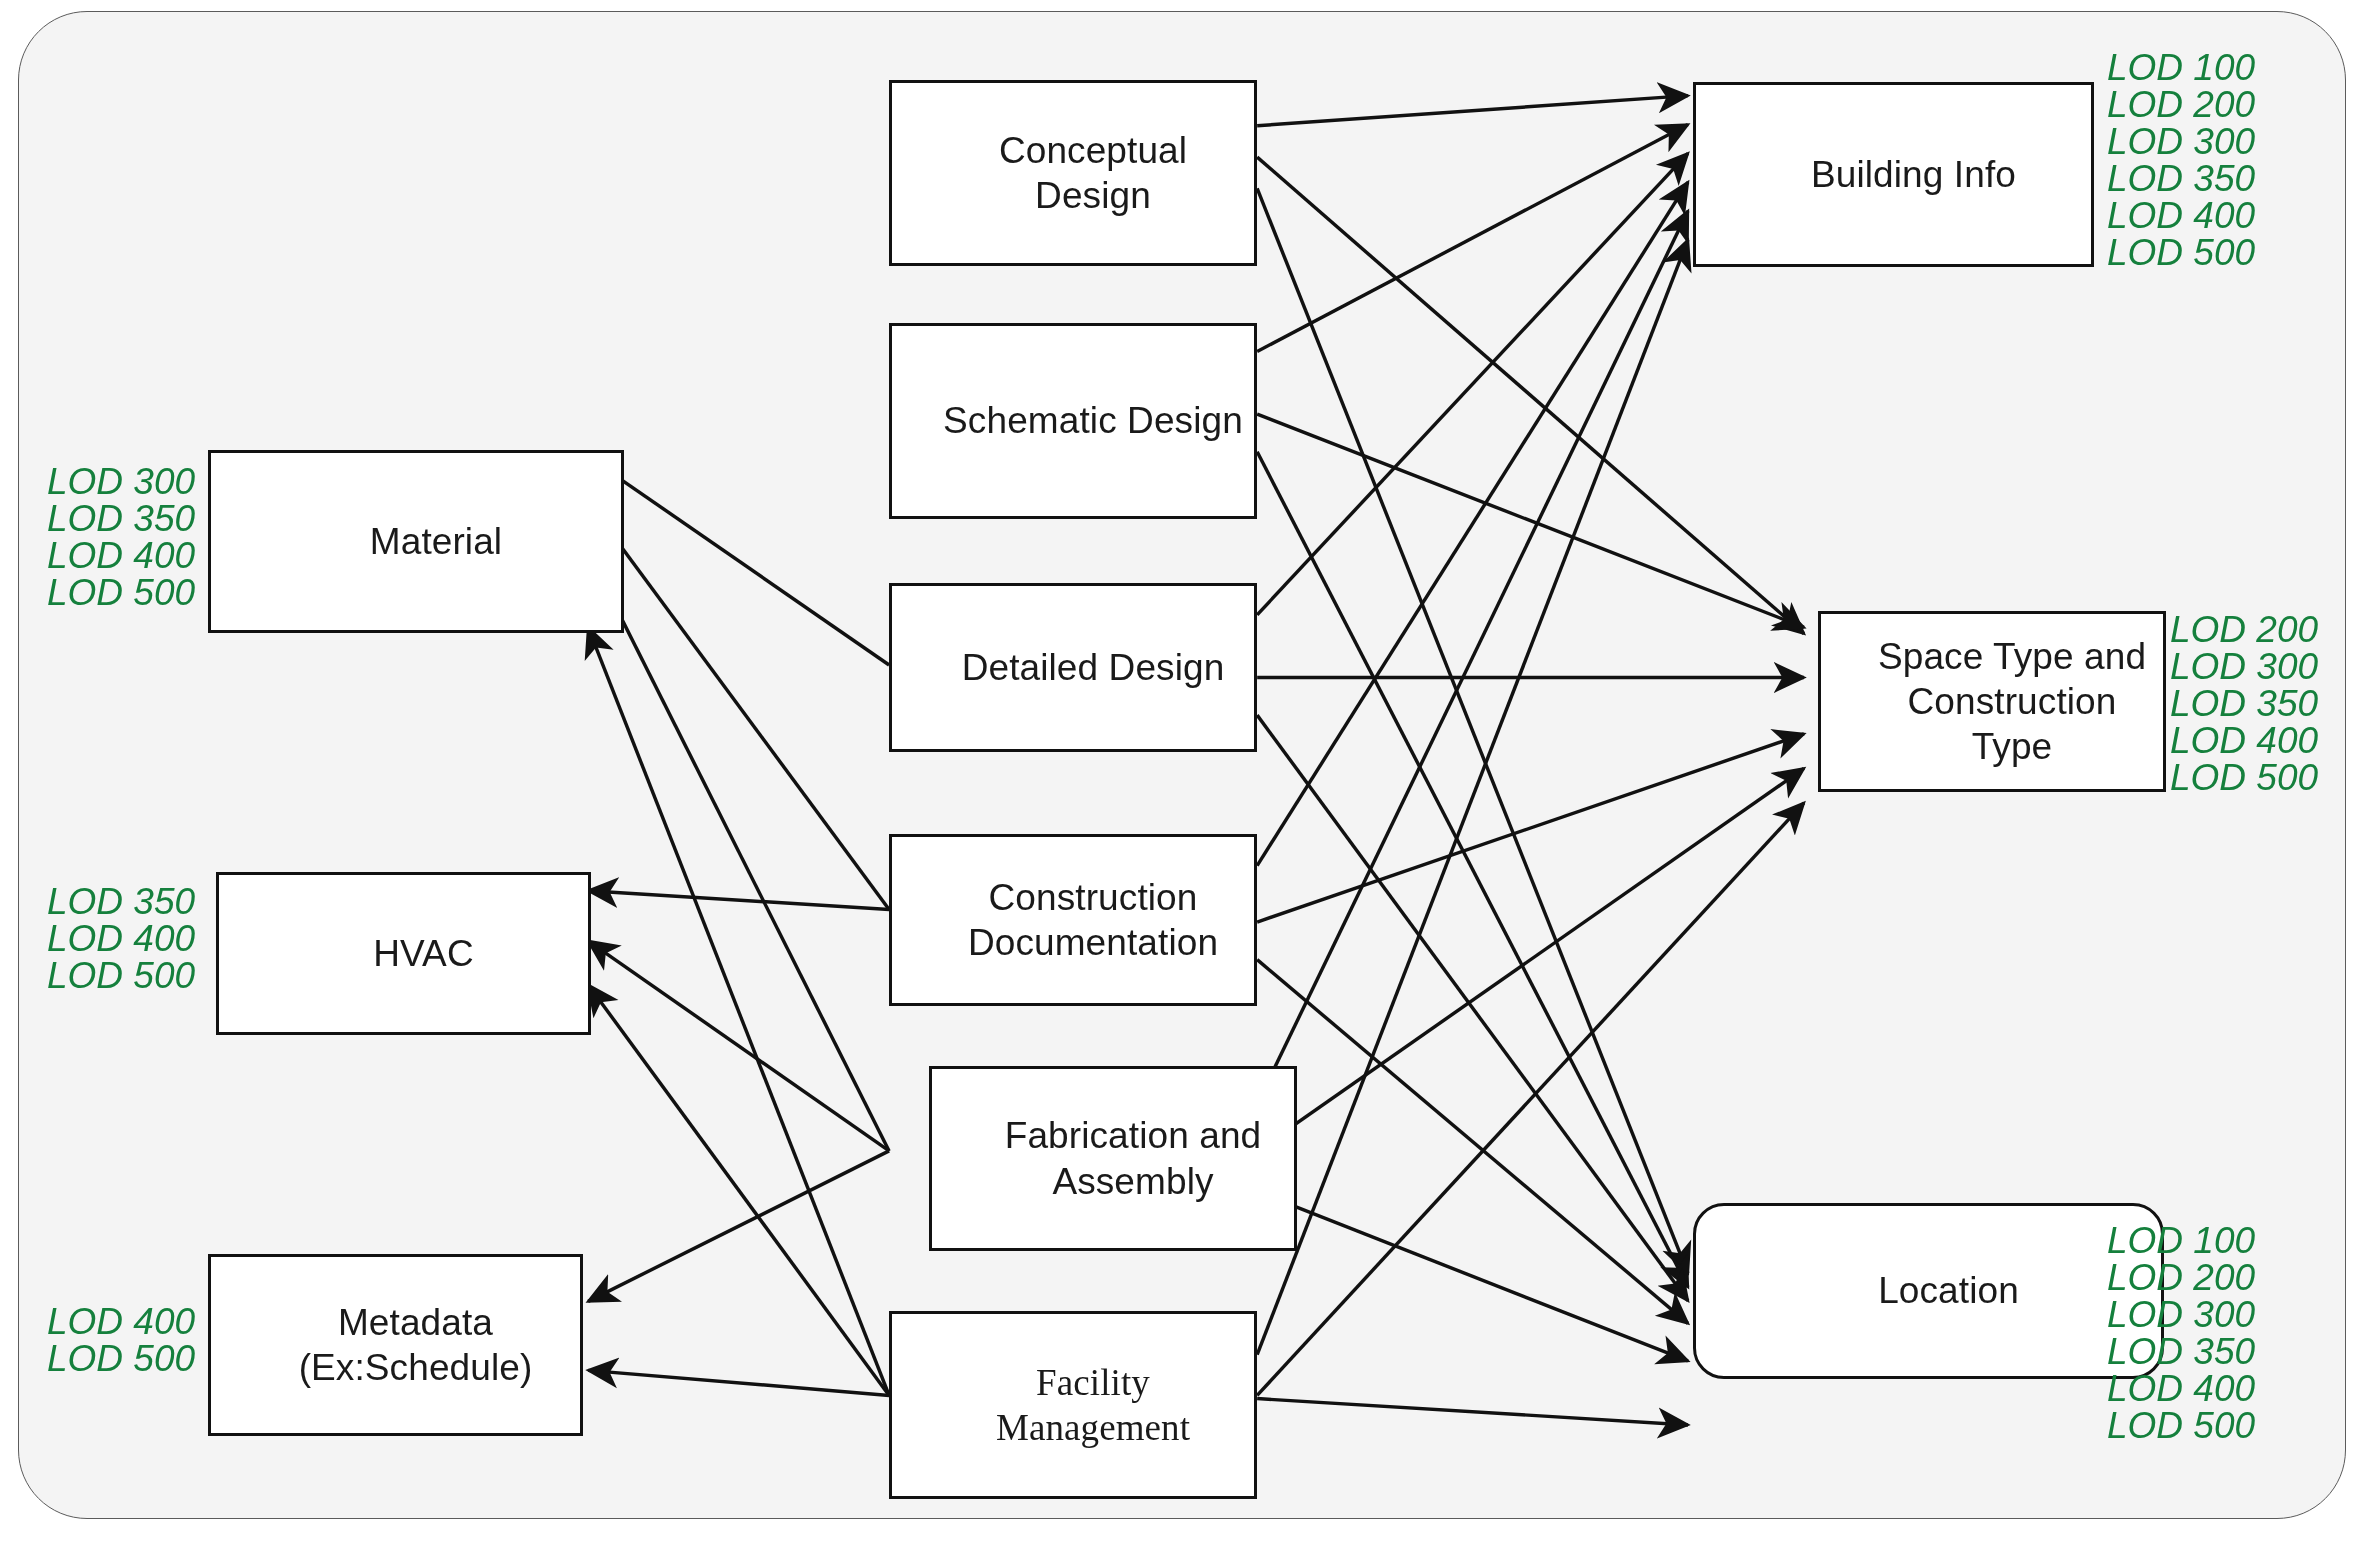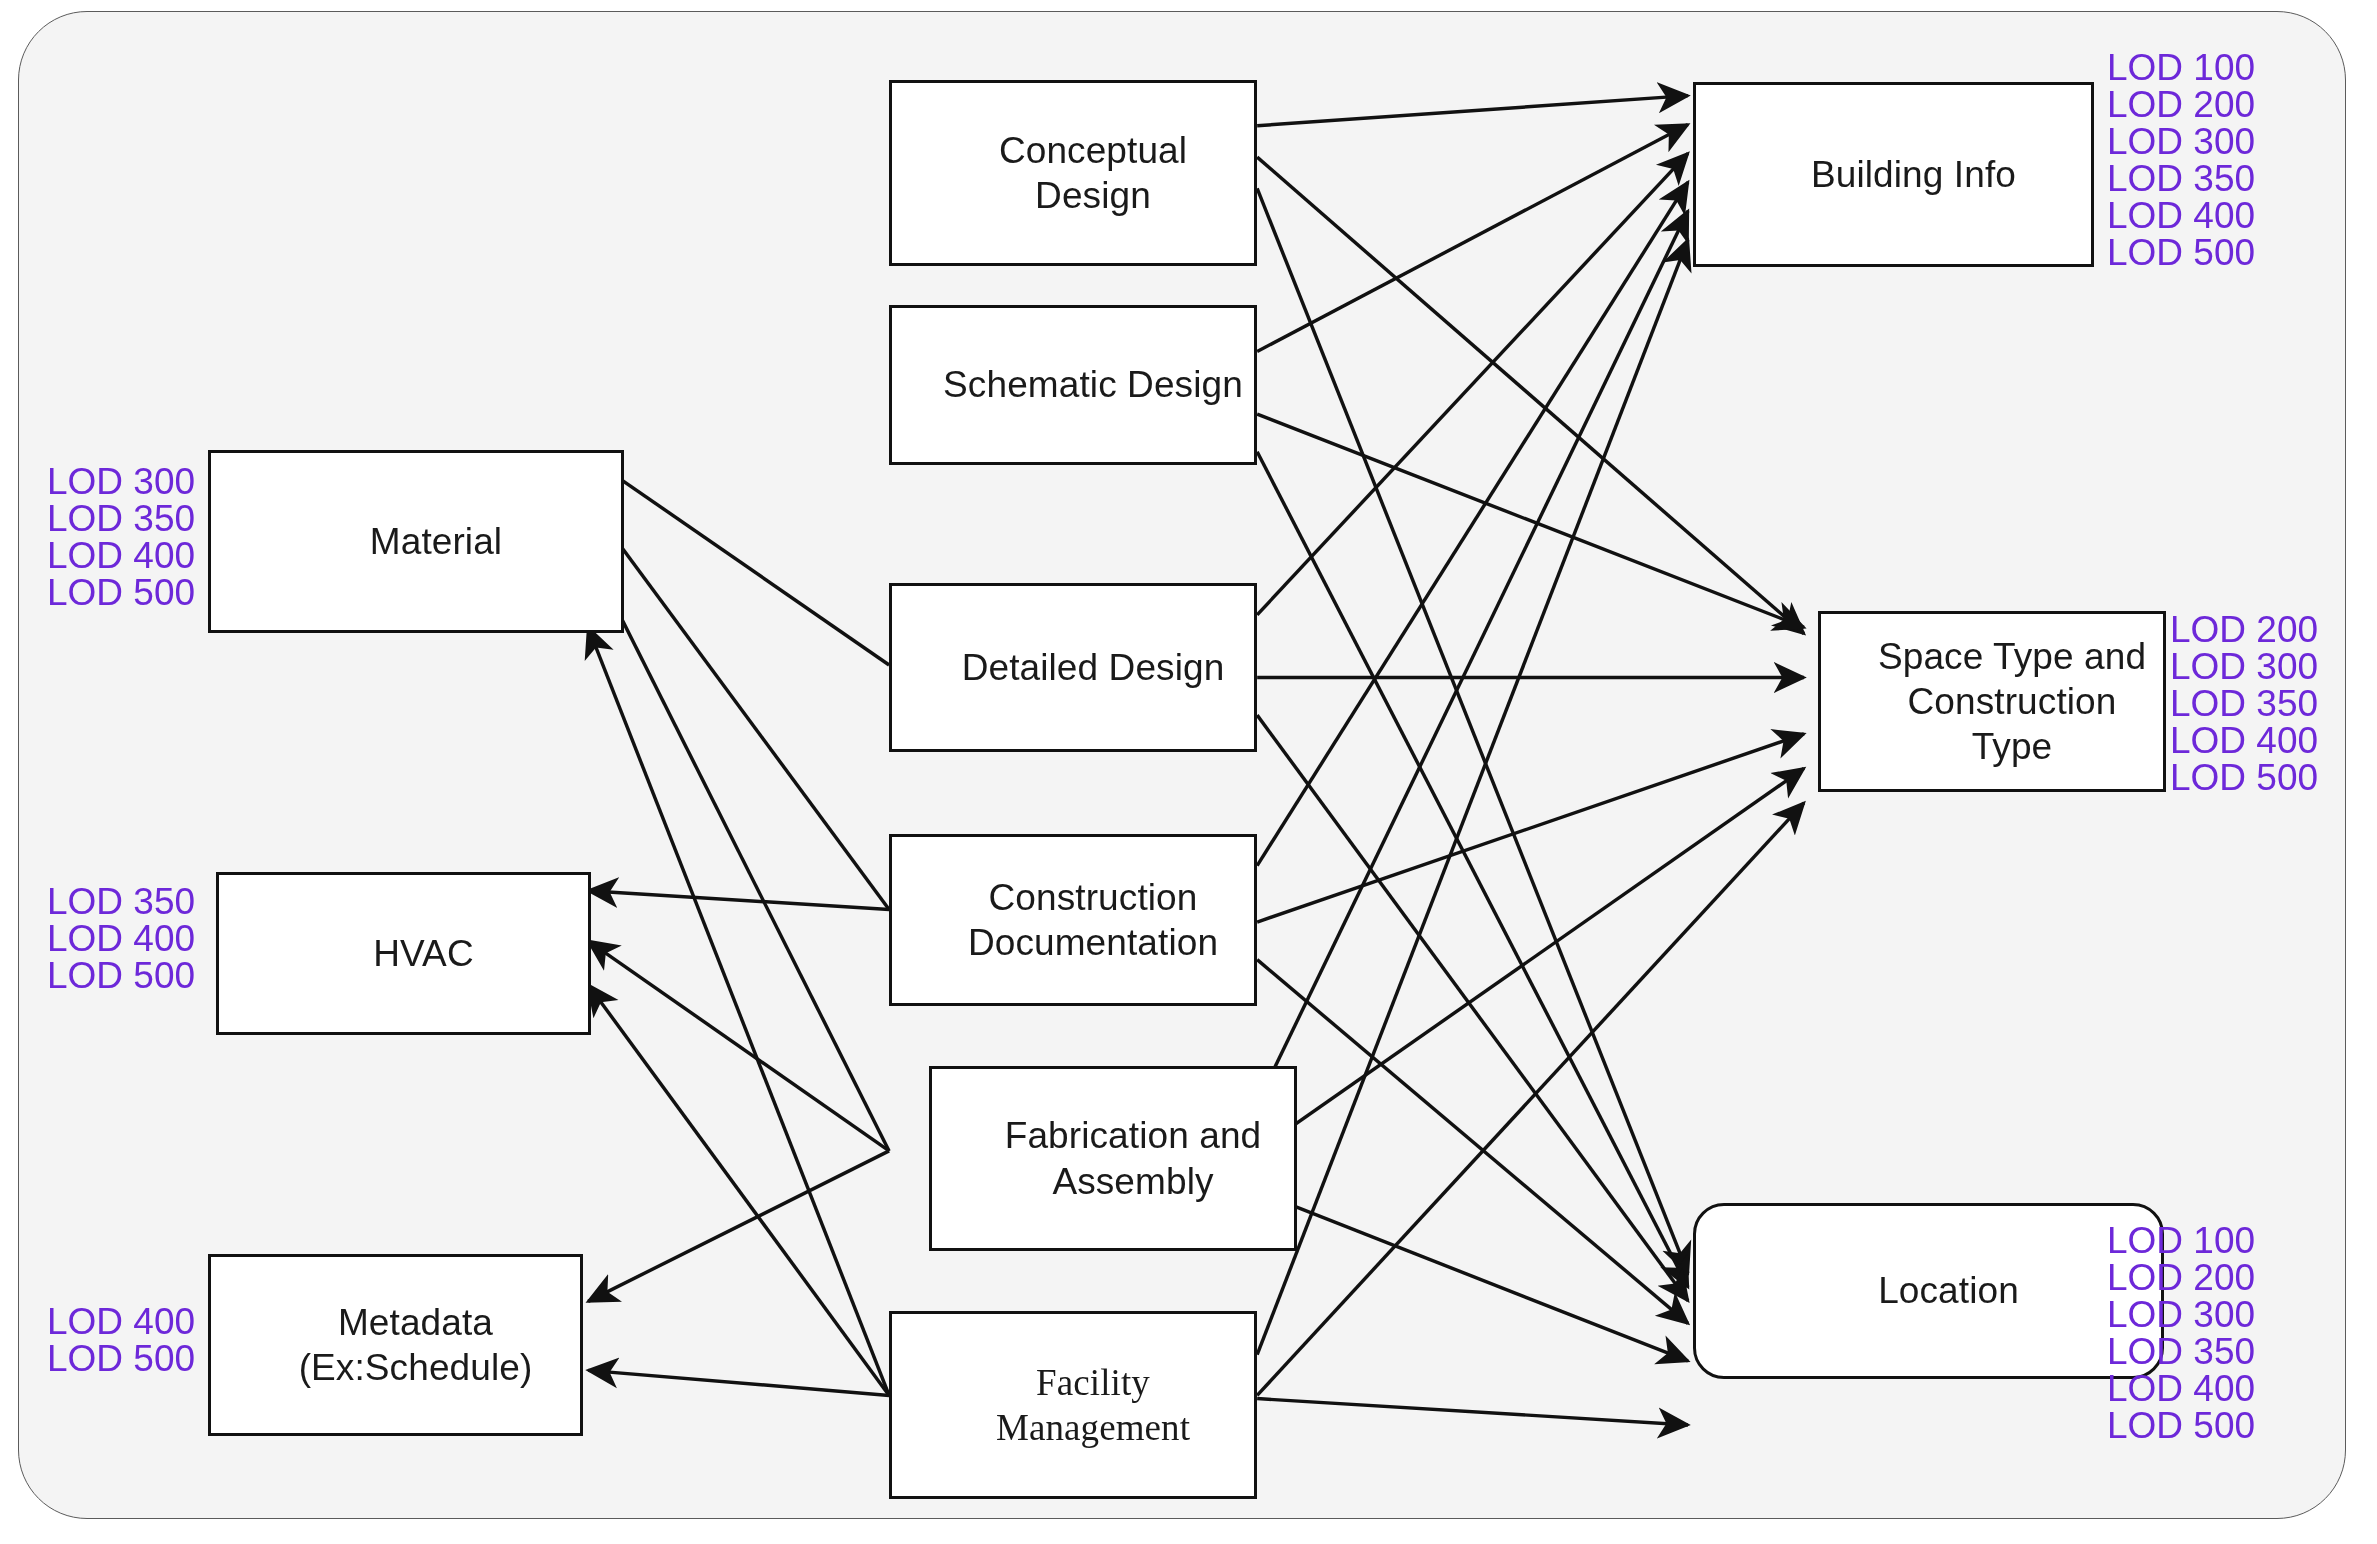--- a/index.html
+++ b/index.html
@@ -40,22 +40,23 @@
     line-height:1.22;
     color:#1a1a1a;
     letter-spacing:0.1px;
     padding-left:40px;
   }
   .node .label{ padding:0 8.8px; }
   .lodlist{
     position:absolute;
     font-size:37px;
     line-height:1.0;
-    color:#6d28d9;
+    color:#15803d;
     white-space:nowrap;
+    font-style:italic;
   }
   .lodlist .lod{ display:block; }
   .lodlist.right{ text-align:left; }
   .lodlist.left{ text-align:left; }
 </style>
 </head>
 <body>
 
 <div id="stage">
 
@@ -101,21 +102,21 @@
 
       <path d="M 1418 1835 L 938 2075"></path>
       <path d="M 1418 2225 L 938 2185"></path>
     </g>
   </svg>
 
   <div class="node" style="left:889px; top:80px; width:368px; height:186px;">
     <span class="label">Conceptual Design</span>
   </div>
 
-  <div class="node" style="left:889px; top:305px; width:368px; height:160px;">
+  <div class="node" style="left:889px; top:323px; width:368px; height:196px;">
     <span class="label">Schematic Design</span>
   </div>
 
   <div class="node" style="left:889px; top:834px; width:368px; height:172px;">
     <span class="label">
       <span>Construction</span><br>
       <span>Documentation</span>
     </span>
   </div>
 

